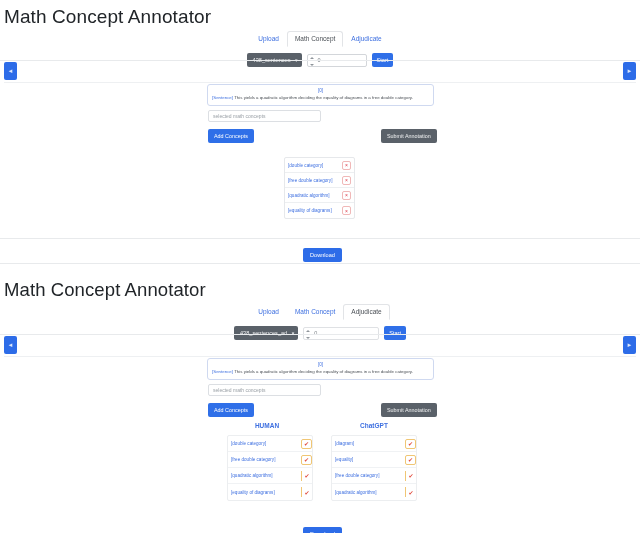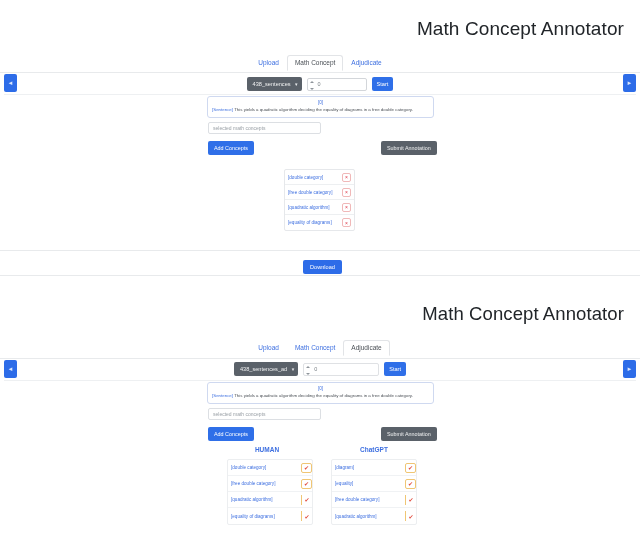--- a/index.html
+++ b/index.html
@@ -9,26 +9,26 @@
     background:#ffffff;
     font-family:"Liberation Sans", sans-serif;
     color:#212529;
     overflow:hidden;
   }
   .panel { position:relative; width:640px; }
   .panel-a { height:262px; }
   .panel-b { height:271px; }
 
   .app-title {
-    text-align:right;
+    text-align:left;
     font-size:19px;
     font-weight:400;
     letter-spacing:.1px;
     color:#212529;
-    margin:16px;
+    margin:4px;
     padding-top:2px;
     line-height:22px;
   }
   .panel-b .app-title { padding-top:9px; font-size:18.5px; }
 
   
   .tabs {
     display:flex;
     justify-content:center;
     align-items:flex-end;

